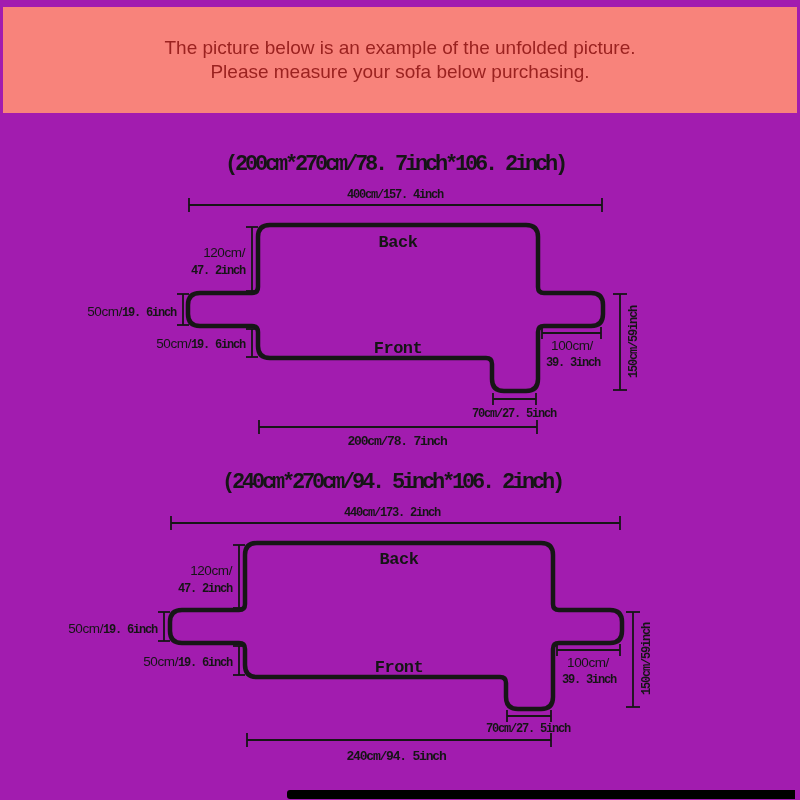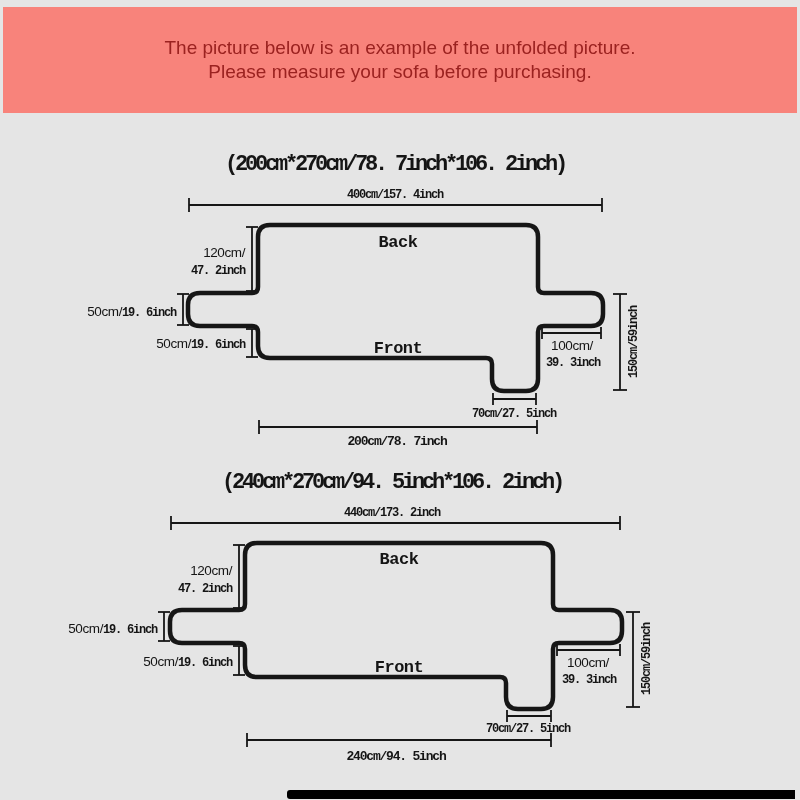--- a/index.html
+++ b/index.html
@@ -1,16 +1,16 @@
 <!DOCTYPE html>
 <html><head>
 <meta charset="utf-8">
 <style>
   html,body{margin:0;padding:0;background:#ffffff;}
-  #page{position:relative;width:800px;height:800px;background:#e5e5e5;overflow:hidden;
+  #page{position:relative;width:800px;height:800px;background:#a21caf;overflow:hidden;
         font-family:"Liberation Sans",sans-serif;}
   
   #banner{position:absolute;left:3px;top:7px;width:794px;height:106px;background:#f8837b;
           display:flex;flex-direction:column;justify-content:center;align-items:center;}
   #banner .bline{color:#9b2220;font-size:19px;line-height:24.5px;white-space:nowrap;
                  font-family:"Liberation Sans",sans-serif;}
   
   .t-mono{font-family:"Liberation Mono",monospace;font-weight:bold;fill:#151515;}
   .t-sans{font-family:"Liberation Sans",sans-serif;fill:#151515;font-size:13.5px;letter-spacing:-0.4px;}
   .fs-title{font-size:22px;letter-spacing:-3.2px;}
@@ -23,21 +23,21 @@
   #bottombar{position:absolute;left:287px;top:790px;width:508px;height:9px;background:#000;
              border-radius:3px 0 0 3px;}
 </style>
 </head>
 <body>
 
 <div id="page">
 
   <div id="banner">
     <div class="bline">The picture below is an example of the unfolded picture.</div>
-    <div class="bline">Please measure your sofa before purchasing.</div>
+    <div class="bline">Please measure your sofa below purchasing.</div>
   </div>
 
   <svg width="800" height="800" viewBox="0 0 800 800" style="position:absolute;left:0;top:0">
 
     <g>
       <text class="t-mono fs-title" x="395" y="170" text-anchor="middle">(200cm*270cm/78. 7inch*106. 2inch)</text>
 
       <g class="dim">
         <line x1="189" y1="205" x2="602" y2="205"></line>
         <line x1="189" y1="198" x2="189" y2="212"></line>

